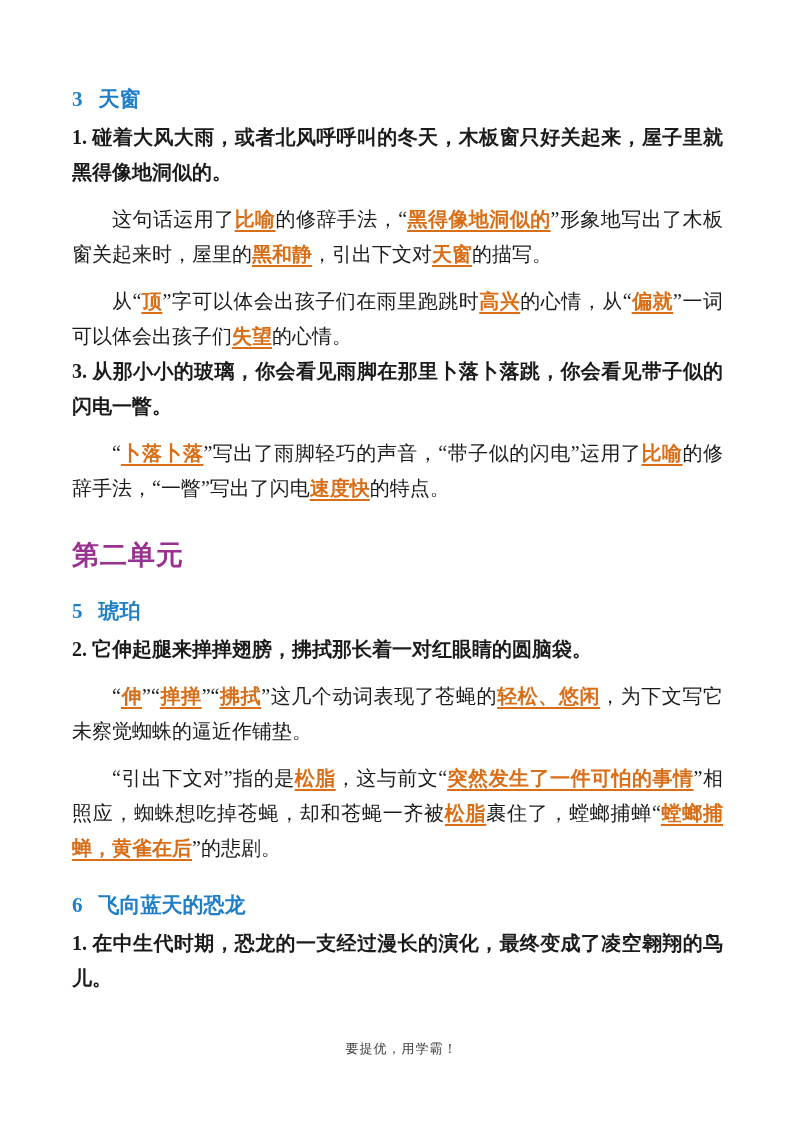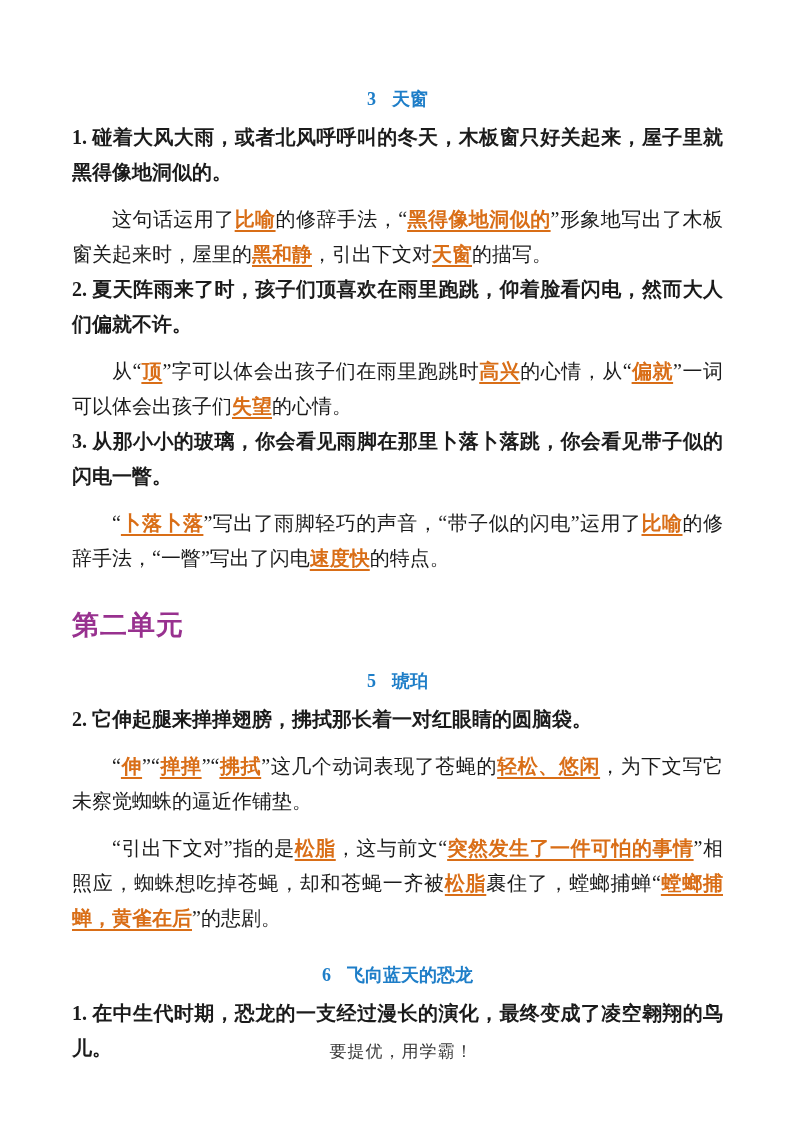--- a/index.html
+++ b/index.html
@@ -17,23 +17,23 @@
     width: 793px; height: 1122px;
     position: relative;
     overflow: hidden;
     font-family: "Liberation Serif", "DejaVu Serif", serif;
     color: var(--body-ink);
   }
   .doc {
     padding: 84px 70px 0 72px;
   }
   .lesson-title {
-    text-align: center;
+    text-align: left;
     color: var(--title-blue);
-    font-size: 18px;
+    font-size: 21px;
     font-weight: bold;
     line-height: 30px;
     margin: 24px 0 6px 0;
     font-family: Liberation Serif, serif;
   }
   .lesson-title:first-child { margin-top: 0; }
   .lesson-num { margin-right: 16px; }
   .unit-title {
     color: var(--unit-purple);
     font-size: 27px;
@@ -61,34 +61,33 @@
     text-decoration: underline;
     text-decoration-color: var(--hl-orange);
     text-underline-offset: 4px;
     text-decoration-thickness: 1.5px;
   }
   .footer {
     position: absolute;
     top: 1040px;
     left: 10px; right: 0;
     text-align: center;
-    font-size: 17px;
+    font-size: 13px;
     color: #3a3a3a;
     letter-spacing: 1px;
   }
 </style>
 </head>
 <body>
 
 <div class="doc">
   <main id="content">
       <h3 class="lesson-title"><span class="lesson-num">3</span><span>天窗</span></h3>
       <p class="question"><span>1. 碰着大风大雨，或者北风呼呼叫的冬天，木板窗只好关起来，屋子里就黑得像地洞似的。</span></p>
       <p class="answer"><span>这句话运用了</span><span class="hl">比喻</span><span>的修辞手法，“</span><span class="hl">黑得像地洞似的</span><span>”形象地写出了木板窗关起来时，屋里的</span><span class="hl">黑和静</span><span>，引出下文对</span><span class="hl">天窗</span><span>的描写。</span></p>
-      <p class="question"><span>2. 夏天阵雨来了时，孩子们顶喜欢在雨里跑跳，仰着脸看闪电，然而大人们偏就不许。</span></p>
       <p class="answer"><span>从“</span><span class="hl">顶</span><span>”字可以体会出孩子们在雨里跑跳时</span><span class="hl">高兴</span><span>的心情，从“</span><span class="hl">偏就</span><span>”一词可以体会出孩子们</span><span class="hl">失望</span><span>的心情。</span></p>
       <p class="question"><span>3. 从那小小的玻璃，你会看见雨脚在那里卜落卜落跳，你会看见带子似的闪电一瞥。</span></p>
       <p class="answer"><span>“</span><span class="hl">卜落卜落</span><span>”写出了雨脚轻巧的声音，“带子似的闪电”运用了</span><span class="hl">比喻</span><span>的修辞手法，“一瞥”写出了闪电</span><span class="hl">速度快</span><span>的特点。</span></p>
       <h2 class="unit-title">第二单元</h2>
       <h3 class="lesson-title"><span class="lesson-num">5</span><span>琥珀</span></h3>
       <p class="question"><span>2. 它伸起腿来掸掸翅膀，拂拭那长着一对红眼睛的圆脑袋。</span></p>
       <p class="answer"><span>“</span><span class="hl">伸</span><span>”“</span><span class="hl">掸掸</span><span>”“</span><span class="hl">拂拭</span><span>”这几个动词表现了苍蝇的</span><span class="hl">轻松、悠闲</span><span>，为下文写它未察觉蜘蛛的逼近作铺垫。</span></p>
       <p class="answer"><span>“引出下文对”指的是</span><span class="hl">松脂</span><span>，这与前文“</span><span class="hl">突然发生了一件可怕的事情</span><span>”相照应，蜘蛛想吃掉苍蝇，却和苍蝇一齐被</span><span class="hl">松脂</span><span>裹住了，螳螂捕蝉“</span><span class="hl">螳螂捕蝉，黄雀在后</span><span>”的悲剧。</span></p>
       <h3 class="lesson-title"><span class="lesson-num">6</span><span>飞向蓝天的恐龙</span></h3>
       <p class="question"><span>1. 在中生代时期，恐龙的一支经过漫长的演化，最终变成了凌空翱翔的鸟儿。</span></p>

